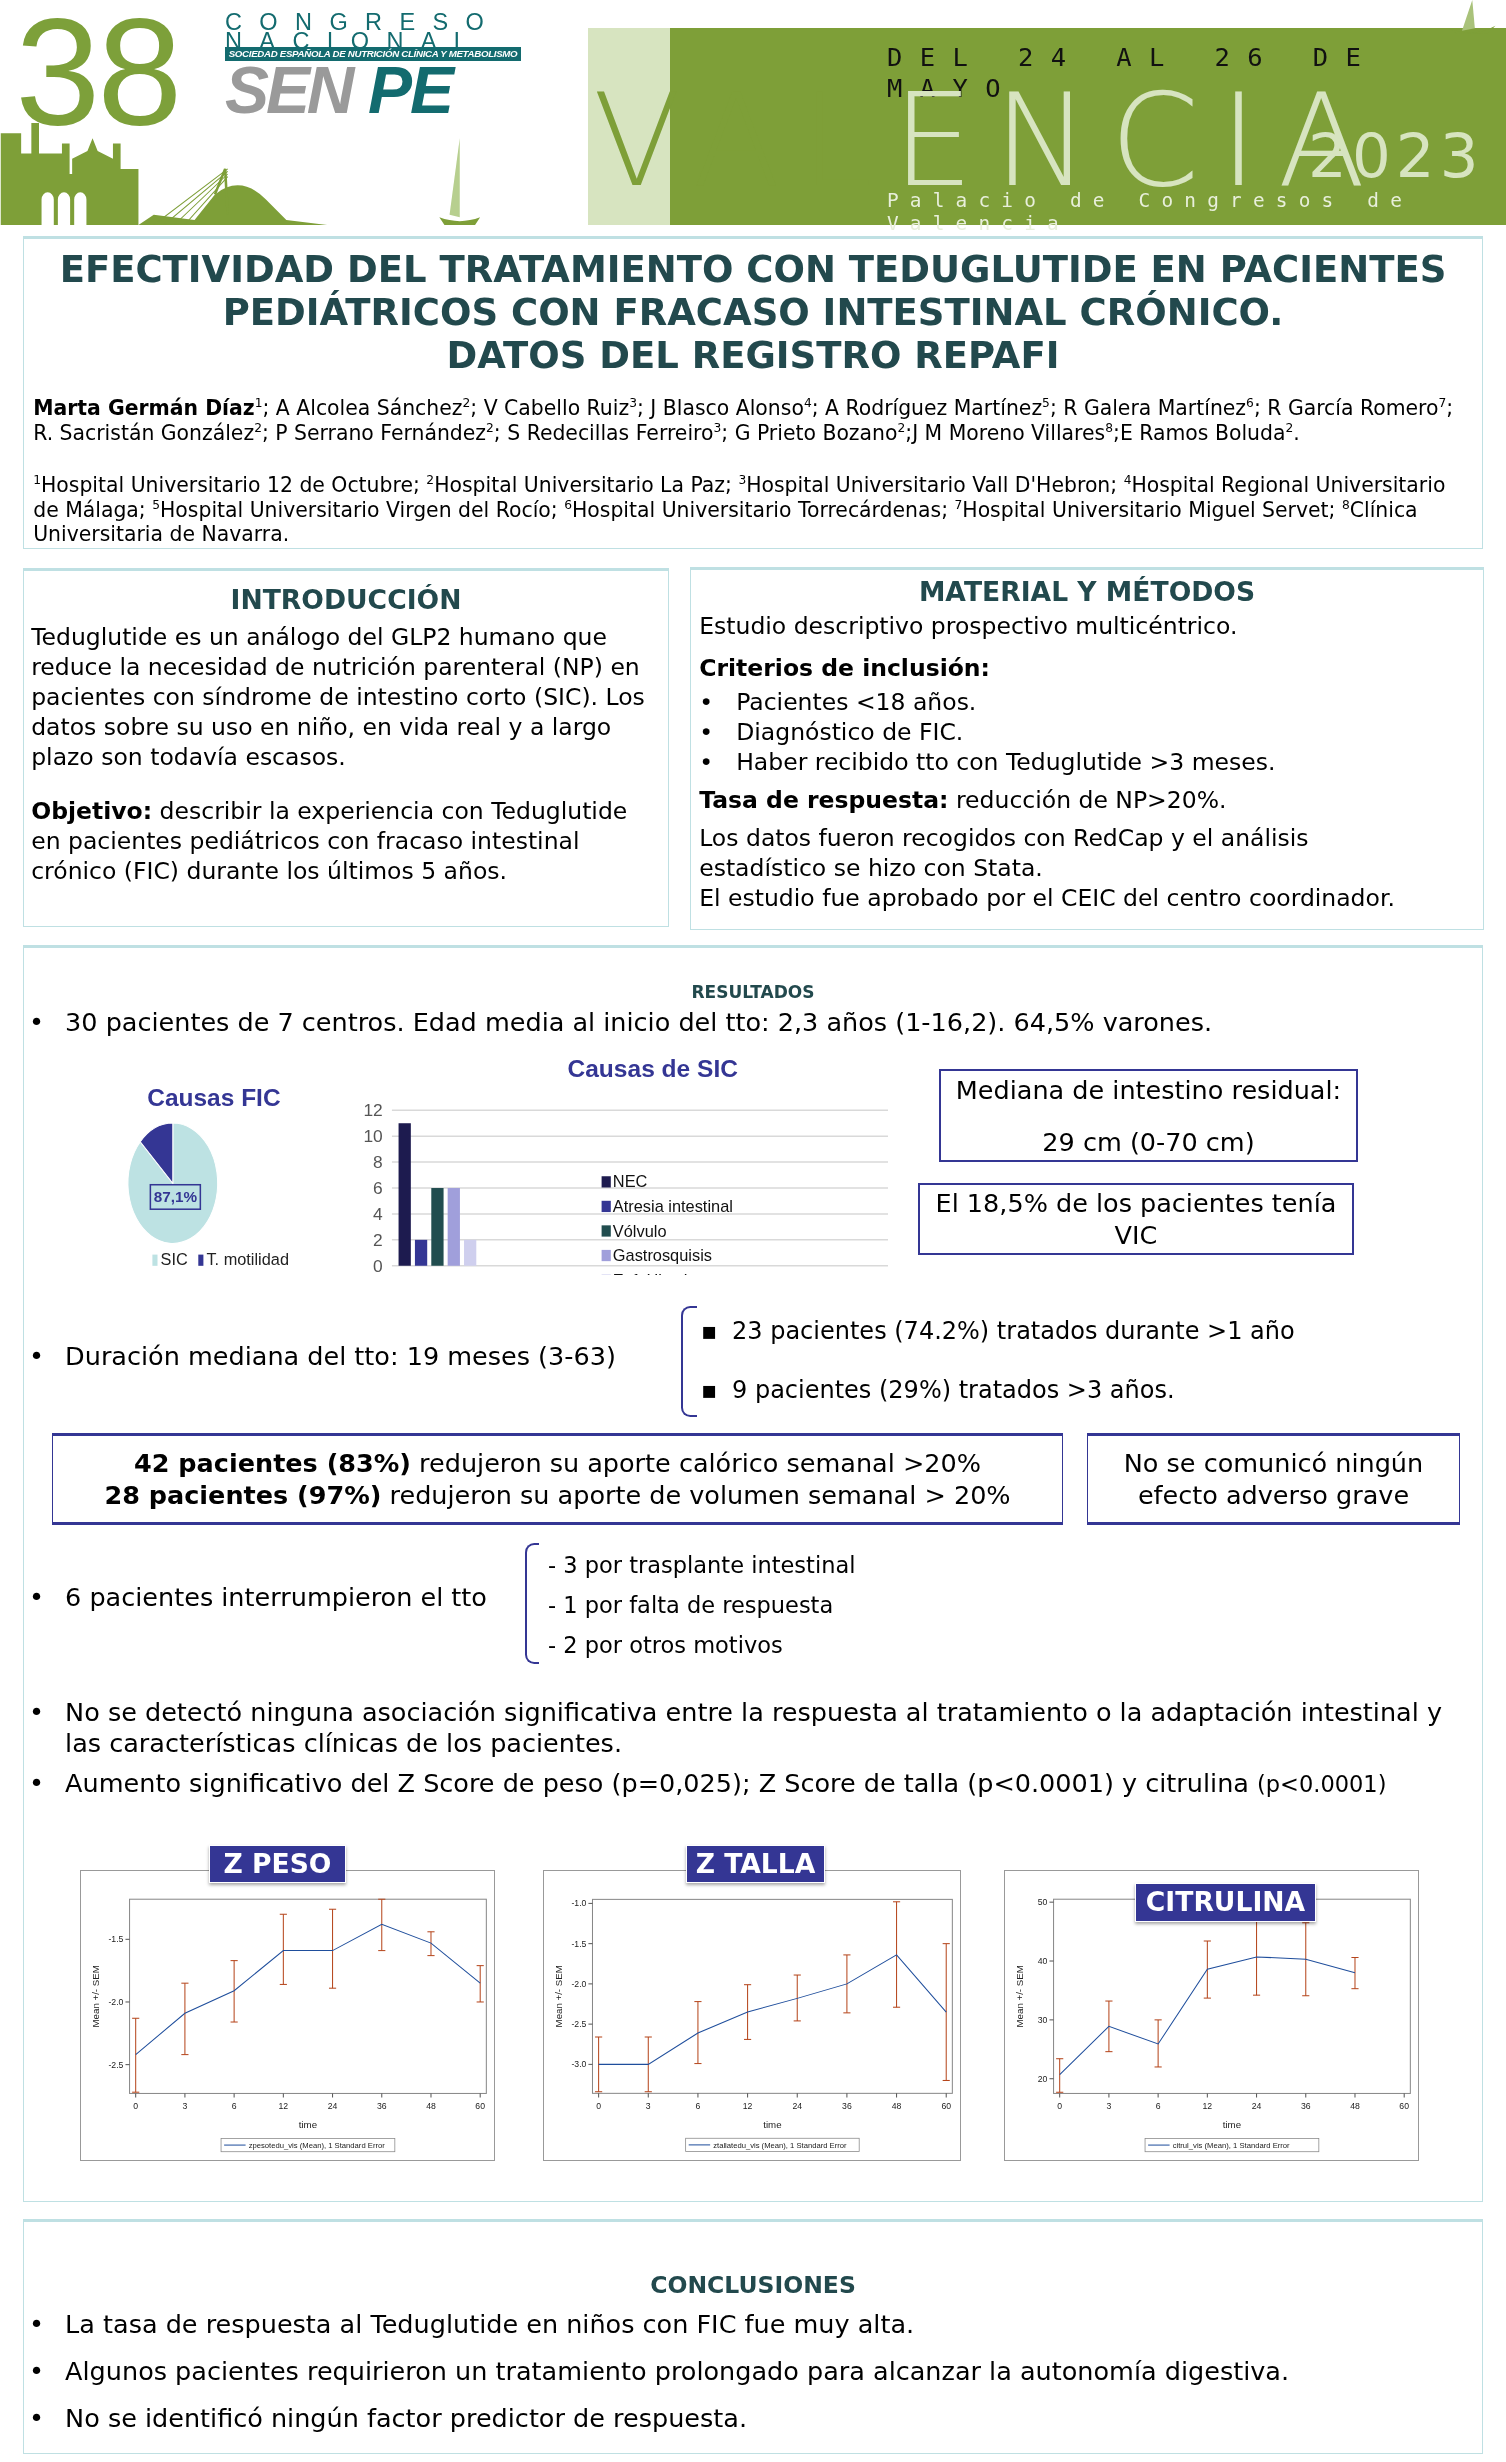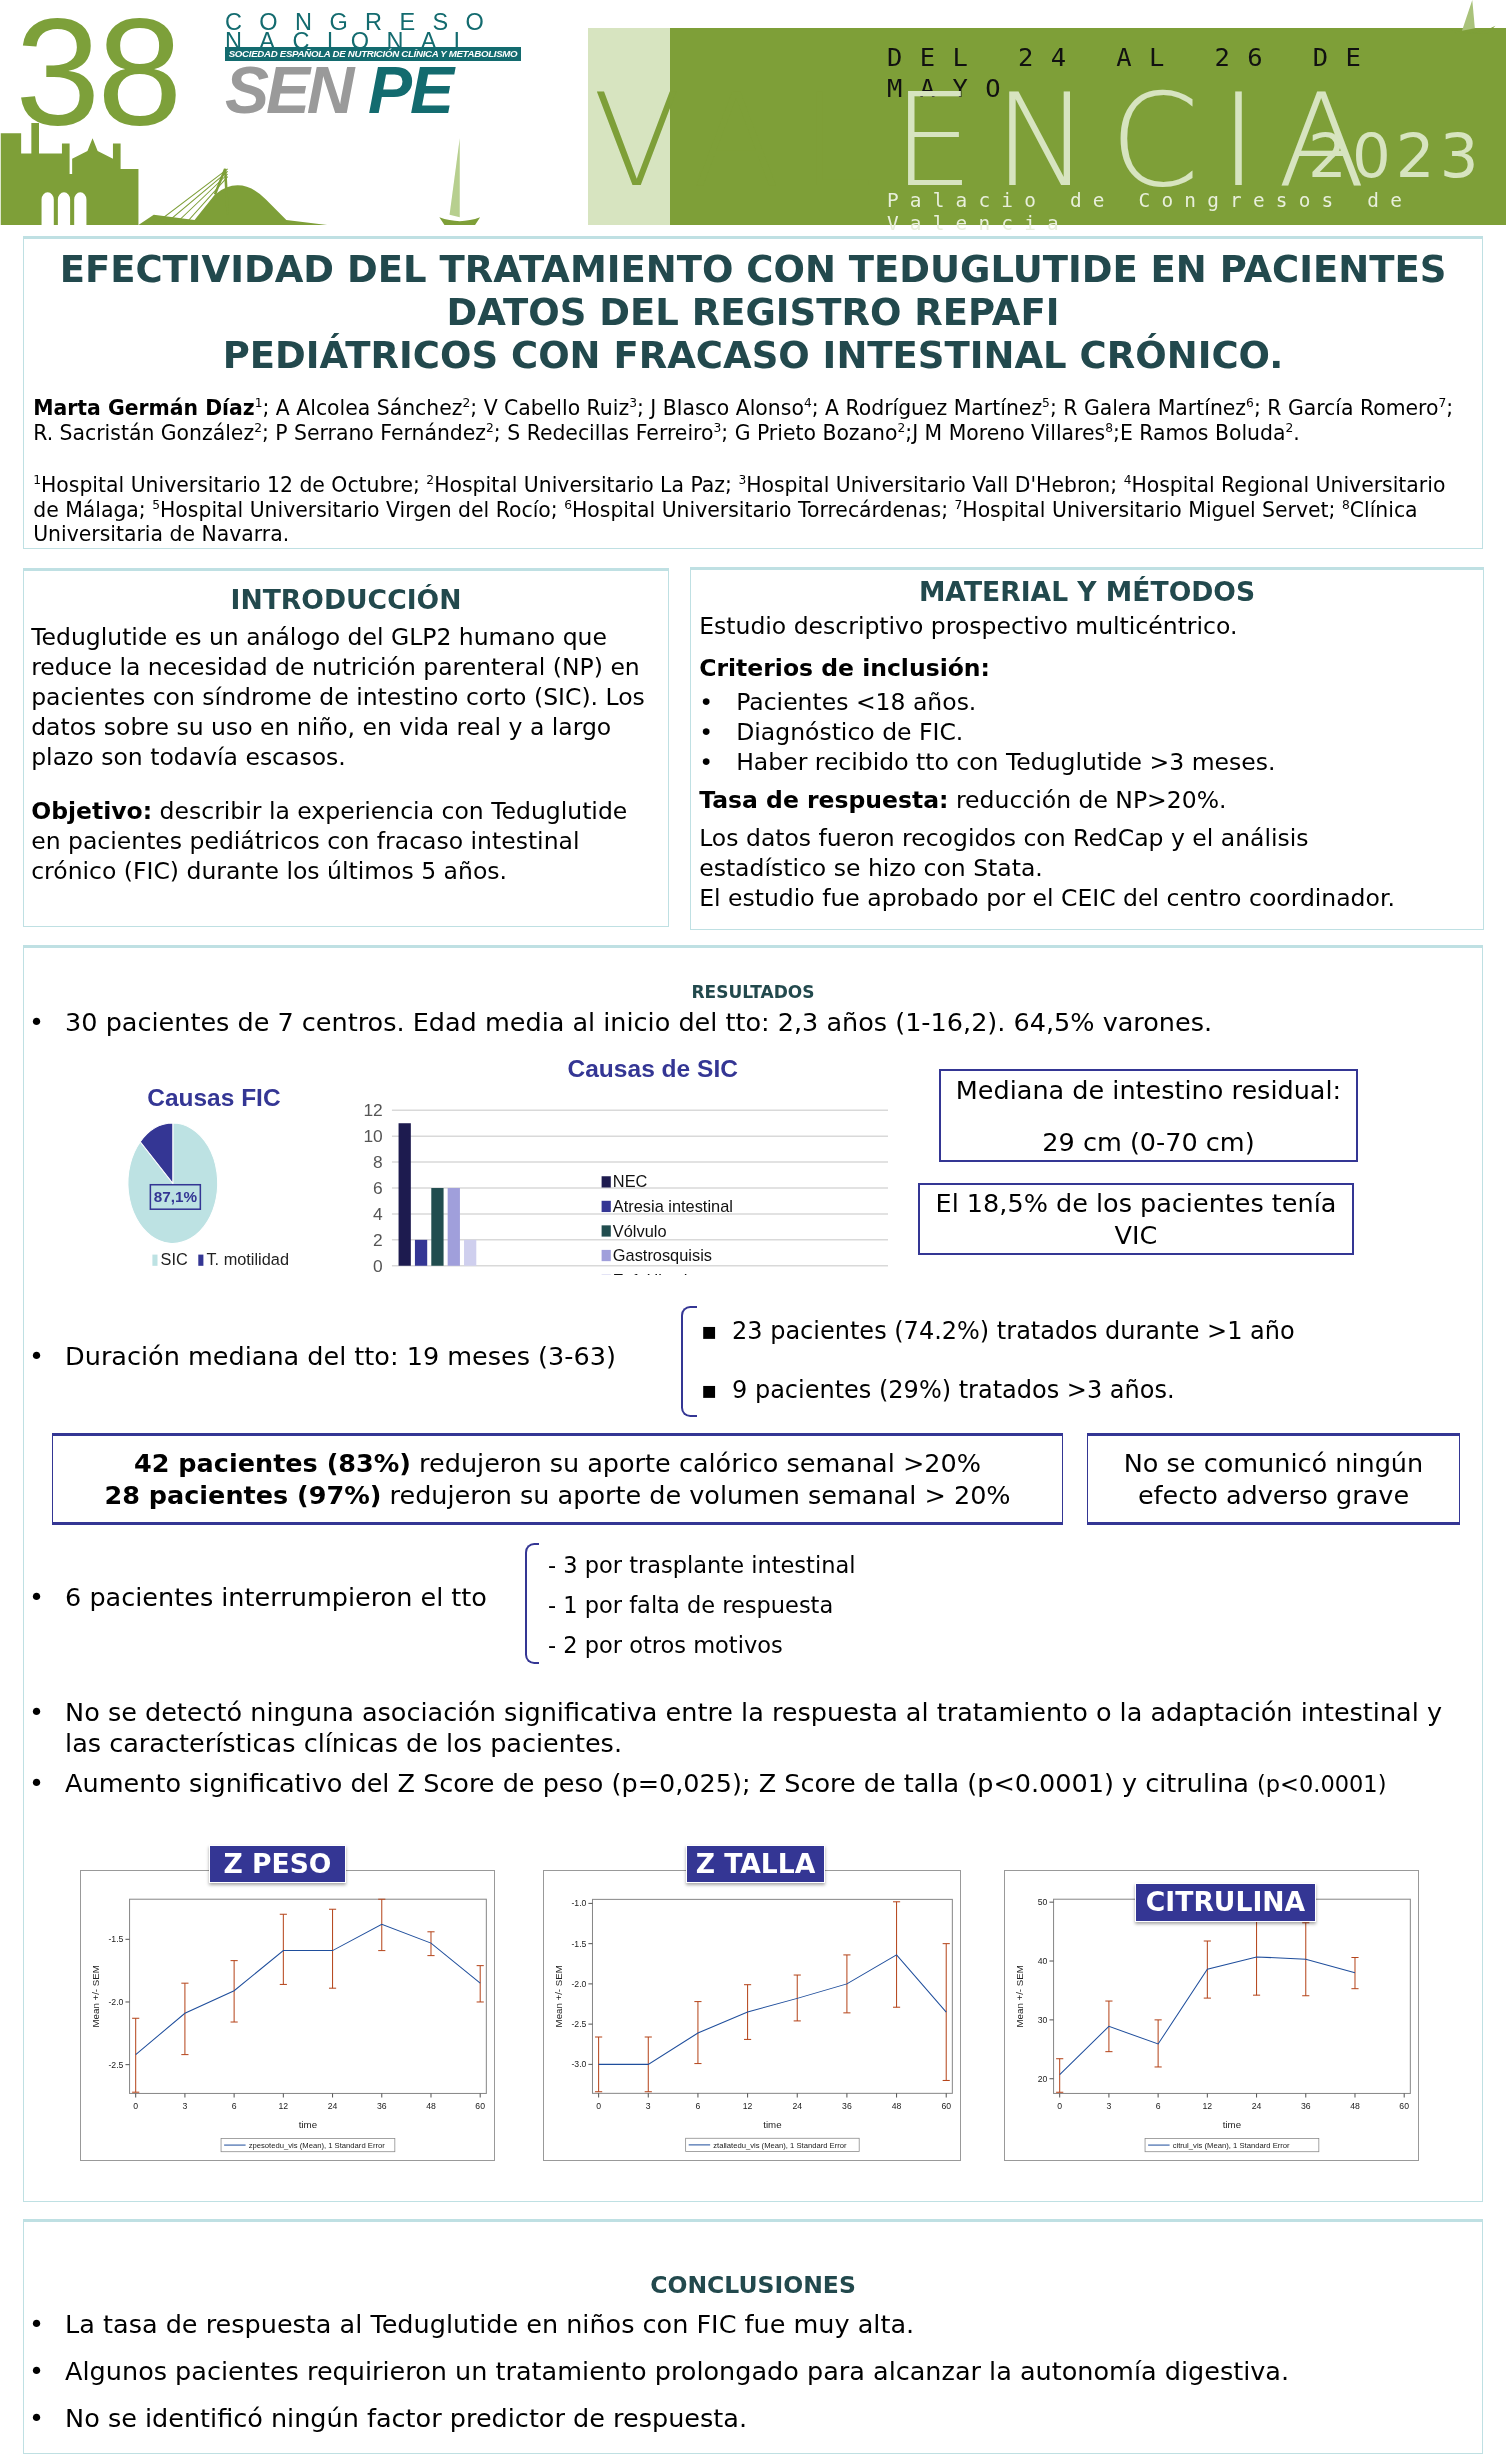--- a/index.html
+++ b/index.html
@@ -71,22 +71,22 @@
   </svg>
   <div class="abs date-line">DEL 24 AL 26 DE MAYO</div>
   <div class="abs valencia"><span class="v1">VAL</span><span class="v2">ENCIA</span></div>
   <div class="abs year">2023</div>
   <div class="abs venue">Palacio de Congresos de Valencia</div>
 </div>
 
 <div id="title-box" class="box">
   <div class="main-title">
     <div>EFECTIVIDAD DEL TRATAMIENTO CON TEDUGLUTIDE EN PACIENTES</div>
+    <div>PEDIÁTRICOS CON FRACASO INTESTINAL CRÓNICO.</div>
     <div>DATOS DEL REGISTRO REPAFI</div>
-    <div>PEDIÁTRICOS CON FRACASO INTESTINAL CRÓNICO.</div>
   </div>
   <div class="authors" id="authors"><b>Marta Germán Díaz</b><sup>1</sup>; <span>A Alcolea Sánchez</span><sup>2</sup>; <span>V Cabello Ruiz</span><sup>3</sup>; <span>J Blasco Alonso</span><sup>4</sup>; <span>A Rodríguez Martínez</span><sup>5</sup>; <span>R Galera Martínez</span><sup>6</sup>; <span>R García Romero</span><sup>7</sup>;  <span>R. Sacristán González</span><sup>2</sup>; <span>P Serrano Fernández</span><sup>2</sup>; <span>S Redecillas Ferreiro</span><sup>3</sup>; <span>G Prieto Bozano</span><sup>2</sup>;<span>J M Moreno Villares</span><sup>8</sup>;<span>E Ramos Boluda</span><sup>2</sup>.</div>
   <div class="affil" id="affils"><sup>1</sup><span>Hospital Universitario 12 de Octubre</span>; <sup>2</sup><span>Hospital Universitario La Paz</span>; <sup>3</sup><span>Hospital Universitario Vall D'Hebron</span>; <sup>4</sup><span>Hospital Regional Universitario de Málaga</span>; <sup>5</sup><span>Hospital Universitario Virgen del Rocío</span>; <sup>6</sup><span>Hospital Universitario Torrecárdenas</span>; <sup>7</sup><span>Hospital Universitario Miguel Servet</span>; <sup>8</sup><span>Clínica Universitaria de Navarra</span>.</div>
 </div>
 
 <div id="intro-box" class="box">
   <div class="sec-title" style="font-size:26.6px;margin-top:13.3px;line-height:31px;">INTRODUCCIÓN</div>
   <div class="body-txt" style="position:absolute;left:7.2px;top:51px;width:626px;">Teduglutide es un análogo del GLP2 humano que reduce la necesidad de nutrición parenteral (NP) en pacientes con síndrome de intestino corto (SIC). Los datos sobre su uso en niño, en vida real y a largo plazo son todavía escasos.</div>
   <div class="body-txt" style="position:absolute;left:7.2px;top:225px;width:628px;"><b>Objetivo:</b><span> describir la experiencia con Teduglutide en pacientes pediátricos con fracaso intestinal crónico (FIC) durante los últimos 5 años.</span></div>
 </div>

